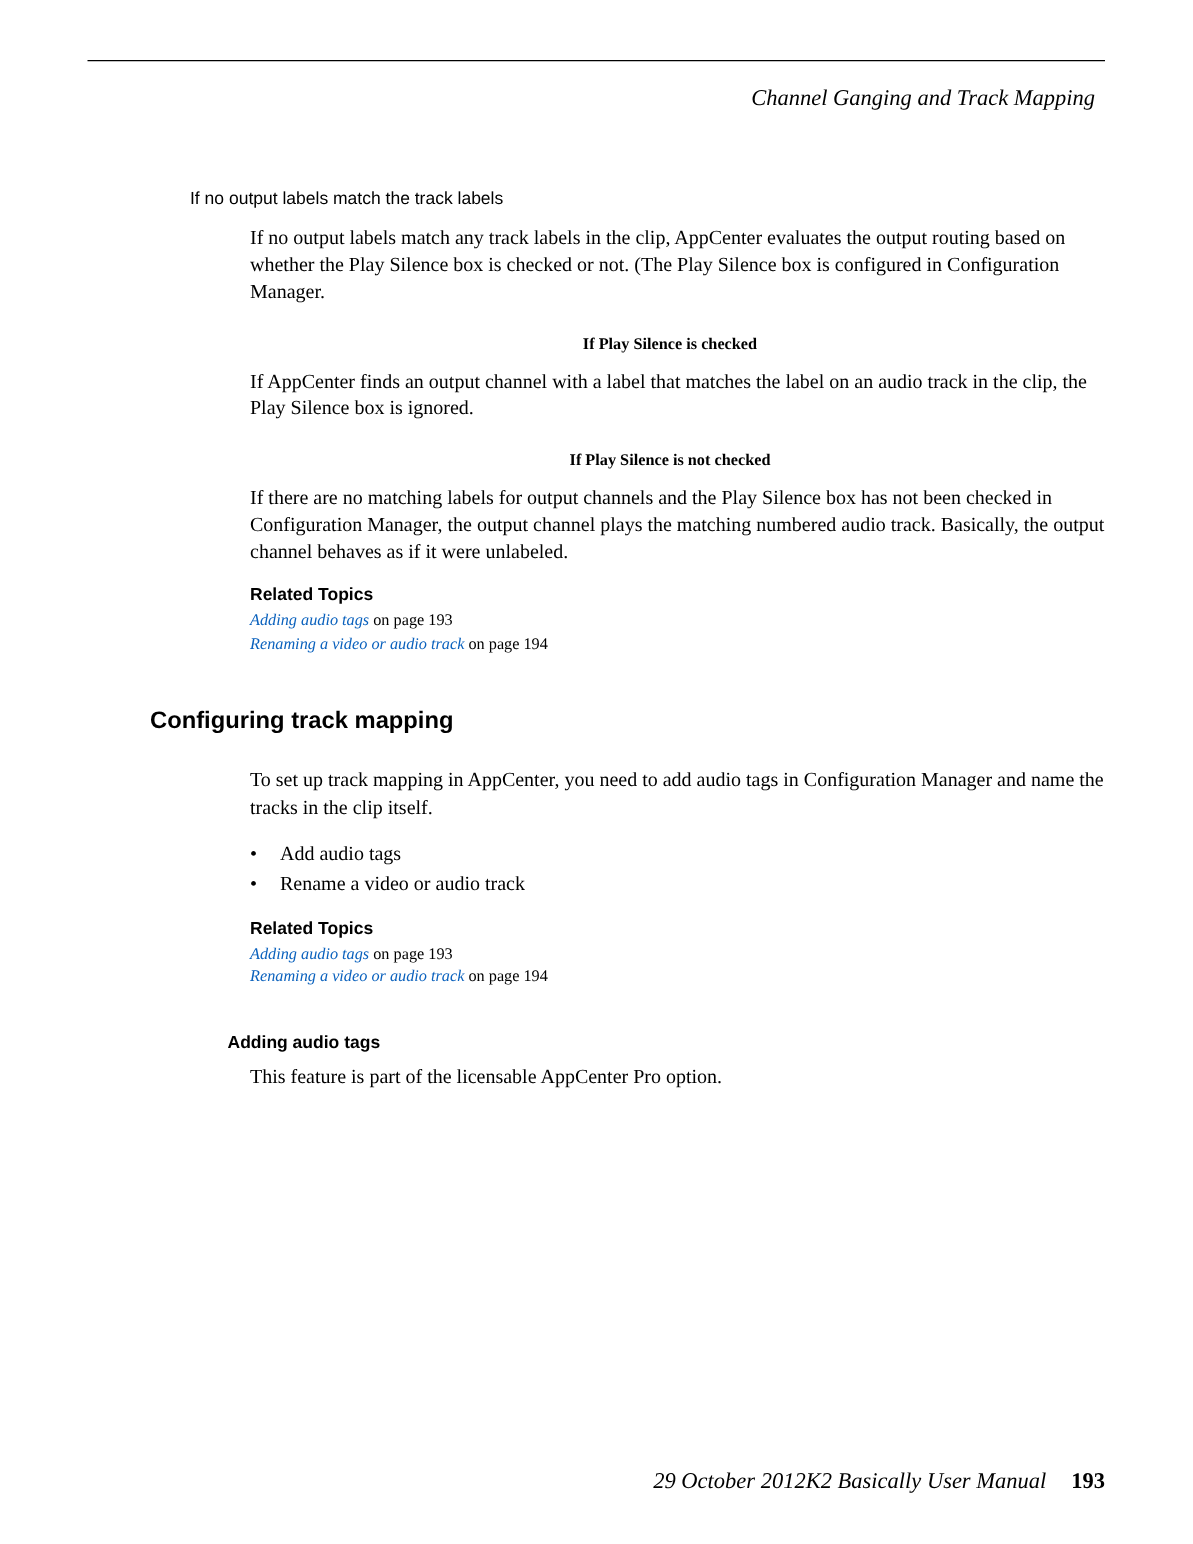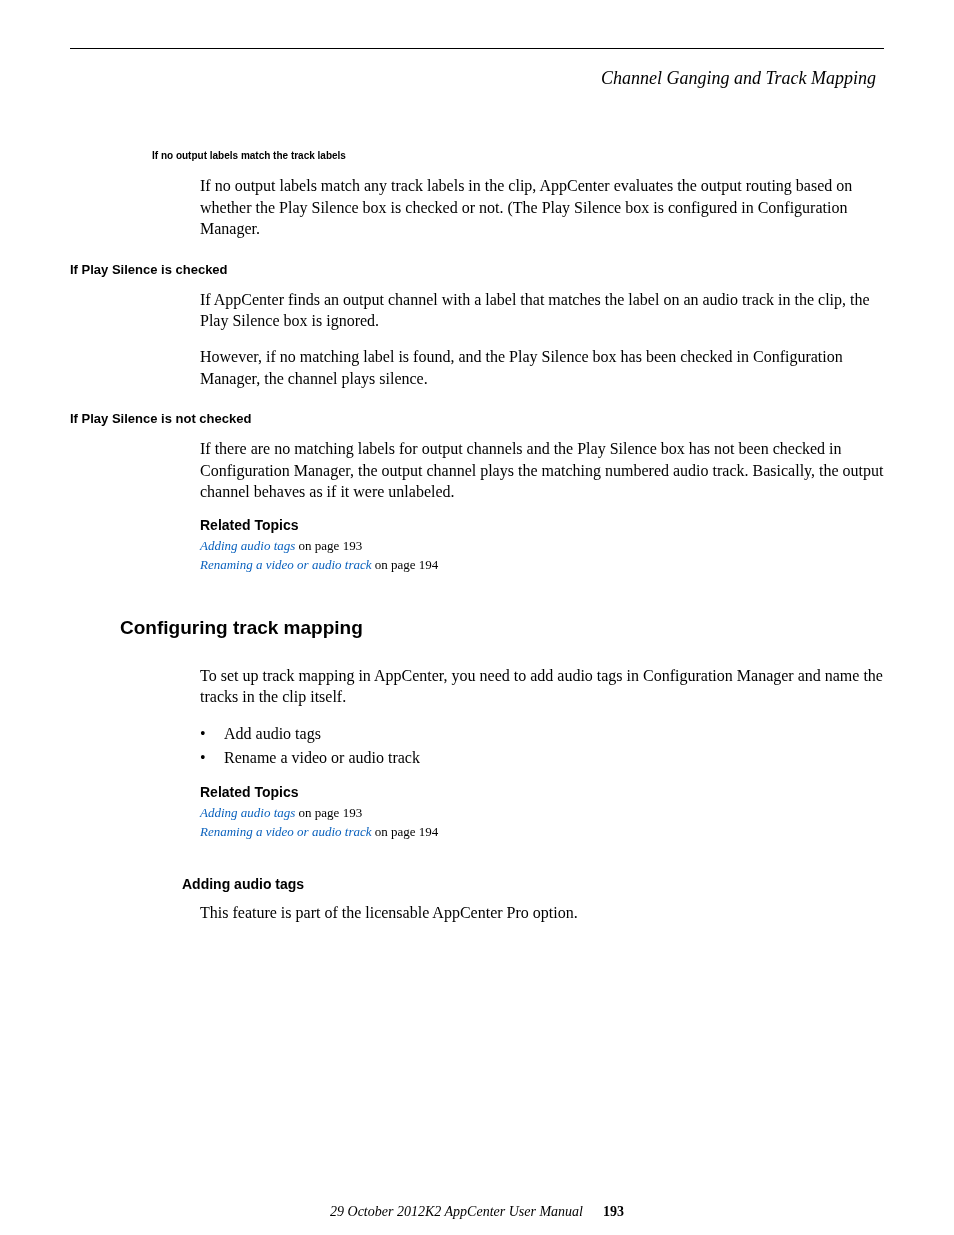--- a/index.html
+++ b/index.html
@@ -26,31 +26,33 @@
     font-size: 18px;
   }
   .content {
     position: absolute;
     left: 70px;
     right: 70px;
     top: 150px;
   }
   .h-sub {
     font-family: Arial, Helvetica, sans-serif;
-    font-weight: bold;
-    font-size: 10px;
+    font-weight: normal;
+    font-size: 14px;
     margin-left: 82px;
     margin-bottom: 14px;
   }
   .h-subsub {
-    font-family: Liberation Sans, sans-serif;
+    font-family: Liberation Serif, serif;
     font-weight: bold;
     font-size: 13px;
+    margin-left: 118px;
     margin-bottom: 12px;
     margin-top: 22px;
+    text-align: center;
   }
   .para {
     font-size: 16px;
     line-height: 1.35;
     margin-left: 130px;
     margin-right: 0;
     margin-bottom: 14px;
   }
   .related-hdr {
     font-family: Arial, Helvetica, sans-serif;
@@ -95,24 +97,24 @@
     font-weight: bold;
     font-size: 14px;
     margin-left: 112px;
     margin-top: 34px;
     margin-bottom: 10px;
   }
   .footer {
     position: absolute;
     left: 70px;
     right: 70px;
-    bottom: 15px;
+    bottom: 40px;
     display: flex;
-    justify-content: center;
-    font-size: 14px;
+    justify-content: flex-end;
+    font-size: 18px;
   }
   .footer .fl {
     font-style: italic;
   }
   .footer .fr {
     font-style: italic;
   }
   .footer .fr .pn {
     font-style: normal;
     font-weight: bold;
@@ -125,21 +127,20 @@
 <div class="hr"></div>
 <div class="header-right">Channel Ganging and Track Mapping</div>
 
 <div class="content">
 
   <div class="h-sub">If no output labels match the track labels</div>
   <p class="para">If no output labels match any track labels in the clip, AppCenter evaluates the output routing based on whether the Play Silence box is checked or not. (The Play Silence box is configured in Configuration Manager.</p>
 
   <div class="h-subsub">If Play Silence is checked</div>
   <p class="para">If AppCenter finds an output channel with a label that matches the label on an audio track in the clip, the Play Silence box is ignored.</p>
-  <p class="para">However, if no matching label is found, and the Play Silence box has been checked in Configuration Manager, the channel plays silence.</p>
 
   <div class="h-subsub">If Play Silence is not checked</div>
   <p class="para">If there are no matching labels for output channels and the Play Silence box has not been checked in Configuration Manager, the output channel plays the matching numbered audio track. Basically, the output channel behaves as if it were unlabeled.</p>
 
   <div class="related-hdr">Related Topics</div>
   <div class="rel-line">
     <span class="lnk">Adding audio tags</span><span> on page 193</span>
   </div>
   <div class="rel-line">
     <span class="lnk">Renaming a video or audio track</span><span> on page 194</span>
@@ -168,15 +169,15 @@
   </div>
 
   <div class="h-minor">Adding audio tags</div>
   <p class="para">This feature is part of the licensable AppCenter Pro option.</p>
 
 </div>
 
 <div class="footer">
   <div class="fl">29 October 2012</div>
   <div class="fr">
-    <span>K2 AppCenter User Manual</span><span class="pn">193</span>
+    <span>K2 Basically User Manual</span><span class="pn">193</span>
   </div>
 </div>
 
 </body></html>

